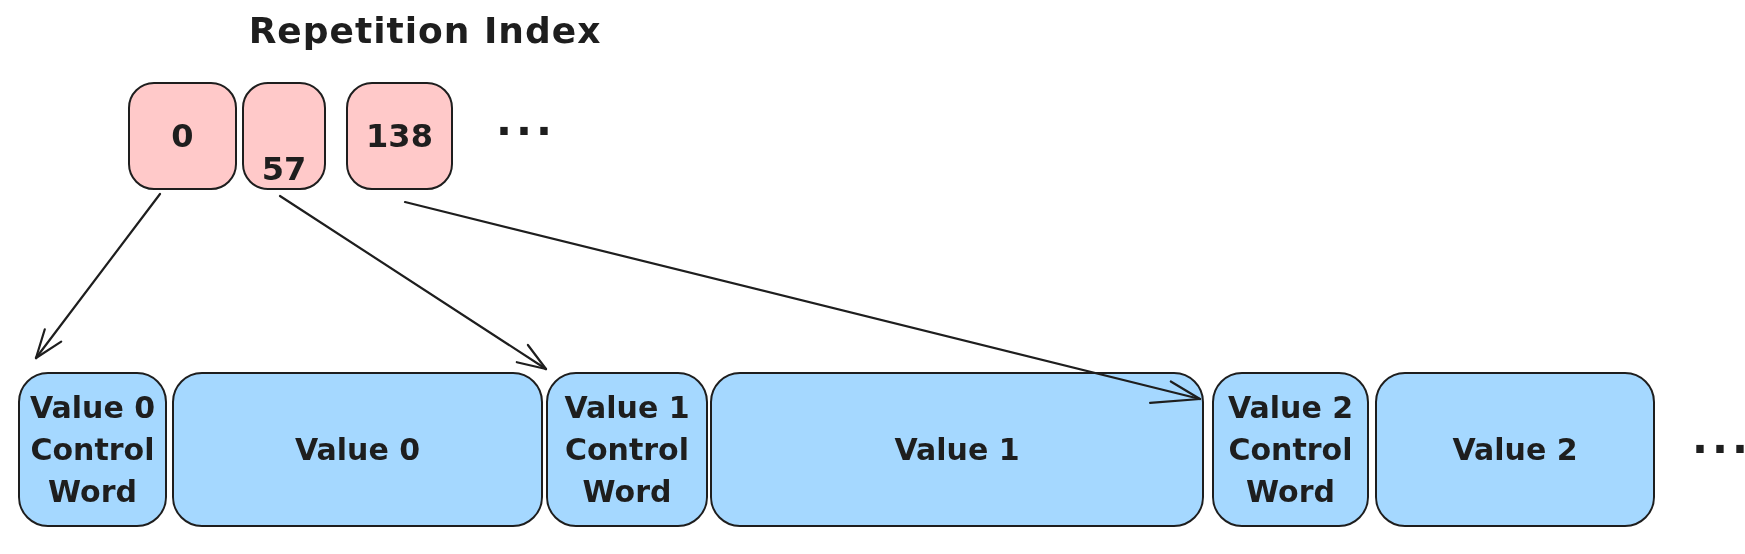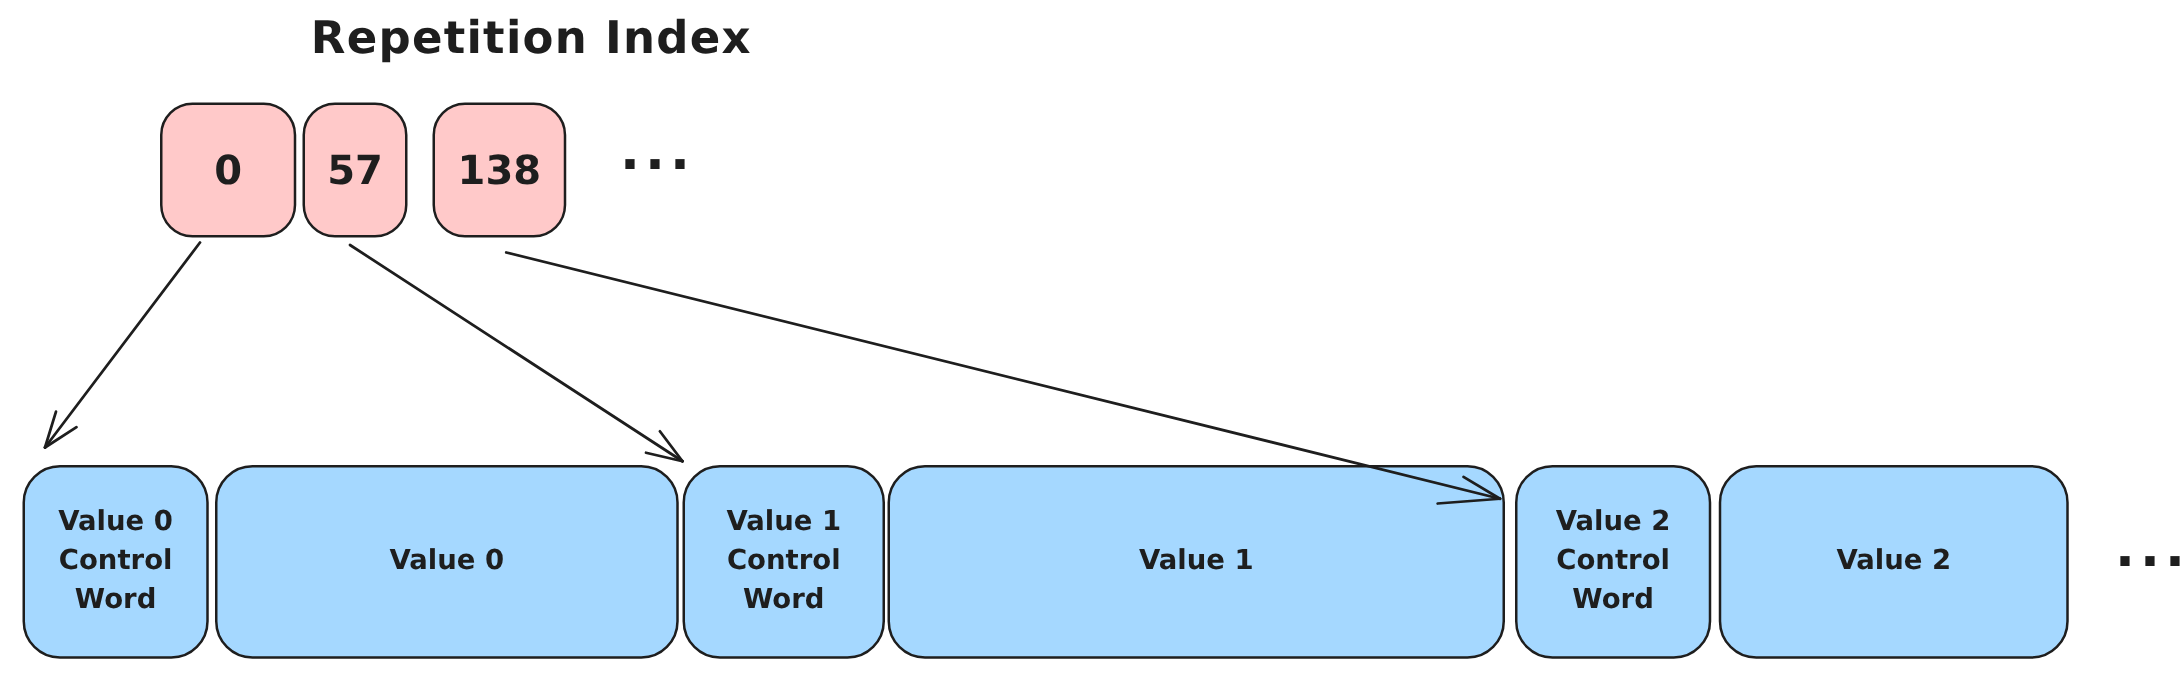--- a/index.html
+++ b/index.html
@@ -30,32 +30,32 @@
     position:absolute;
     top:82px;height:108px;
     background:var(--pink);
     border:2.5px solid var(--stroke);
     border-radius:26px;
     box-sizing:border-box;
     display:flex;align-items:center;justify-content:center;
     font-size:32px;font-weight:600;
   }
   .idx0{left:128px;width:109px;}
-  .idx1{left:242px;width:84px;}
+  .idx1{left:242px;width:84px;align-items:flex-end;}
   .idx2{left:346px;width:107px;}
   .blk{
     position:absolute;
     top:372px;height:155px;
     background:var(--blue);
     border:2.5px solid var(--stroke);
     border-radius:30px;
     box-sizing:border-box;
     display:flex;align-items:center;justify-content:center;
     text-align:center;
-    font-size:22px;font-weight:600;
+    font-size:30px;font-weight:600;
     line-height:1.4;
     white-space:pre-line;
   }
   .blk0{left:18px;width:149px;}
   .blk1{left:172px;width:371px;}
   .blk2{left:546px;width:162px;}
   .blk3{left:710px;width:494px;}
   .blk4{left:1212px;width:157px;}
   .blk5{left:1375px;width:280px;}
   .dots{

